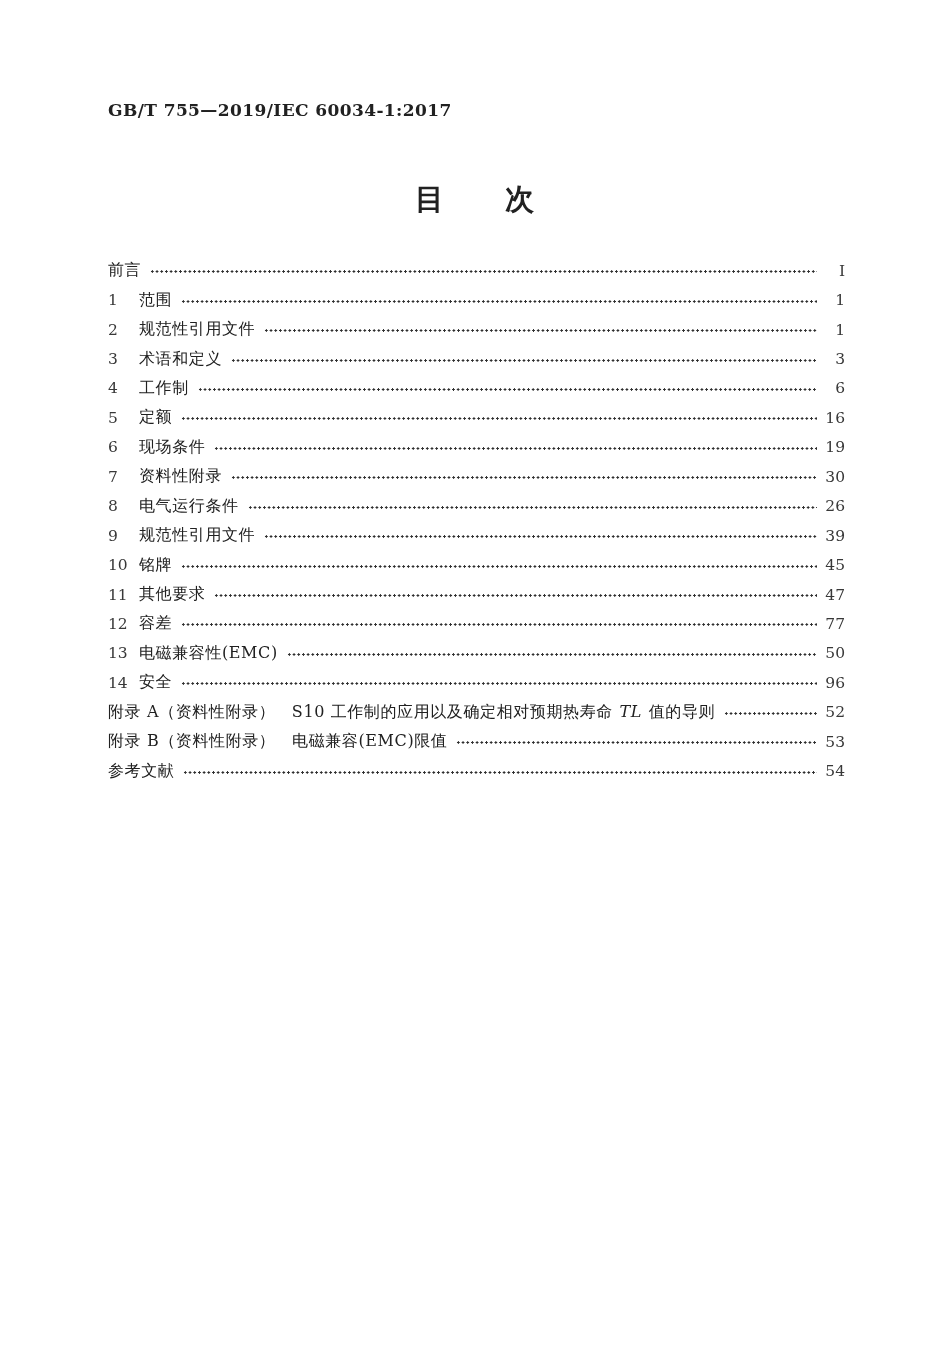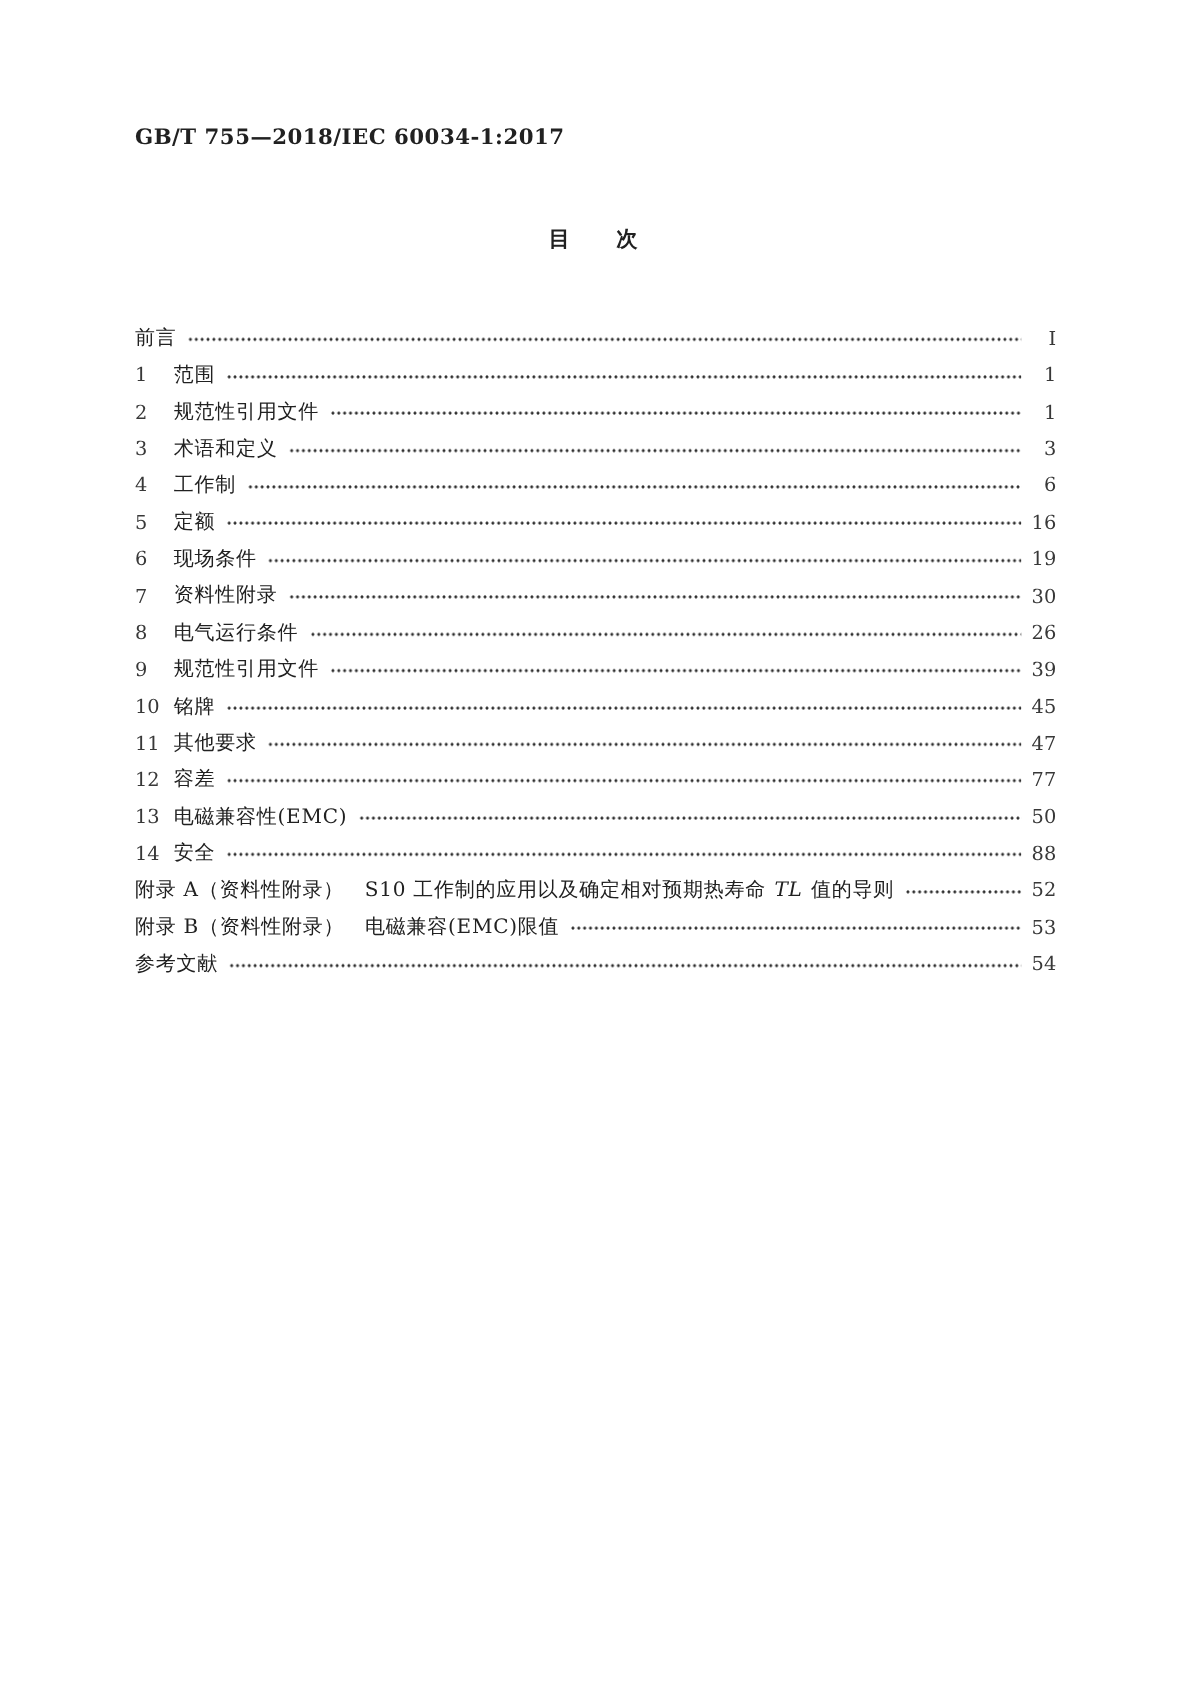--- a/index.html
+++ b/index.html
@@ -27,21 +27,21 @@
     letter-spacing: 0.4px;
     white-space: nowrap;
   }
   .doc-title {
     position: absolute;
     left: 0;
     top: 180px;
     width: 950px;
     margin: 0;
     text-align: center;
-    font-size: 17px;
+    font-size: 29px;
     font-weight: bold;
     letter-spacing: 1px;
   }
   .toc {
     position: absolute;
     left: 108px;
     top: 256px;
     width: 737px;
   }
   .toc-row {
@@ -82,21 +82,21 @@
     min-width: 21px;
     text-align: right;
     font-size: 15.5px;
     color: #383838;
   }
 </style>
 </head>
 <body>
 
 <div class="page">
-  <div class="doc-header">GB/T 755—2018/IEC 60034-1:2017</div>
+  <div class="doc-header">GB/T 755—2019/IEC 60034-1:2017</div>
 
   <h1 class="doc-title">目　　次</h1>
 
   <div class="toc" id="toc">
       <div class="toc-row">
         <span class="toc-title"><span>前言</span></span>
         <div class="dot-leader"></div>
         <span class="toc-page">Ⅰ</span>
       </div>
       <div class="toc-row">
@@ -174,21 +174,21 @@
       <div class="toc-row">
         <span class="toc-num">13</span>
         <span class="toc-title"><span>电磁兼容性(EMC)</span></span>
         <div class="dot-leader"></div>
         <span class="toc-page">50</span>
       </div>
       <div class="toc-row">
         <span class="toc-num">14</span>
         <span class="toc-title"><span>安全</span></span>
         <div class="dot-leader"></div>
-        <span class="toc-page">88</span>
+        <span class="toc-page">96</span>
       </div>
       <div class="toc-row">
         <span class="toc-title"><span>附录 A（资料性附录）　S10 工作制的应用以及确定相对预期热寿命 </span><span class="it">TL</span><span> 值的导则</span></span>
         <div class="dot-leader"></div>
         <span class="toc-page">52</span>
       </div>
       <div class="toc-row">
         <span class="toc-title"><span>附录 B（资料性附录）　电磁兼容(EMC)限值</span></span>
         <div class="dot-leader"></div>
         <span class="toc-page">53</span>

